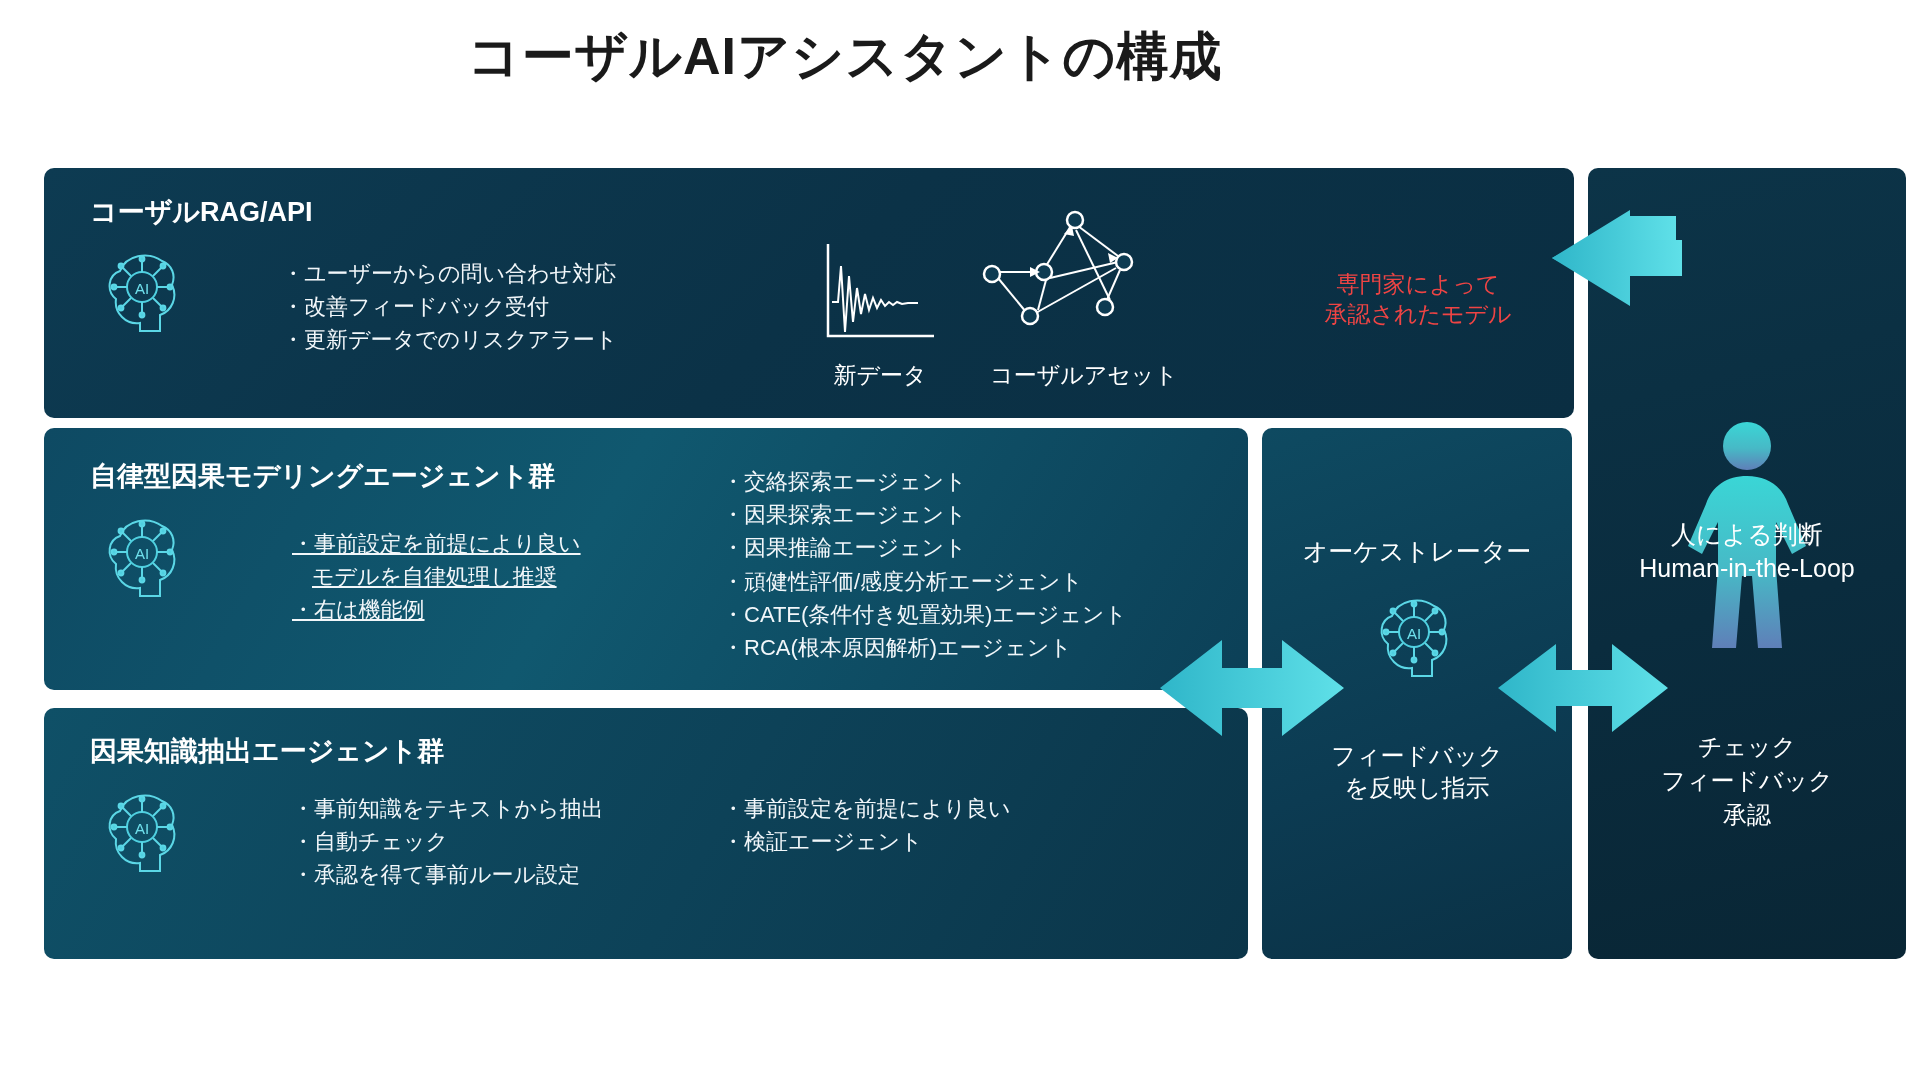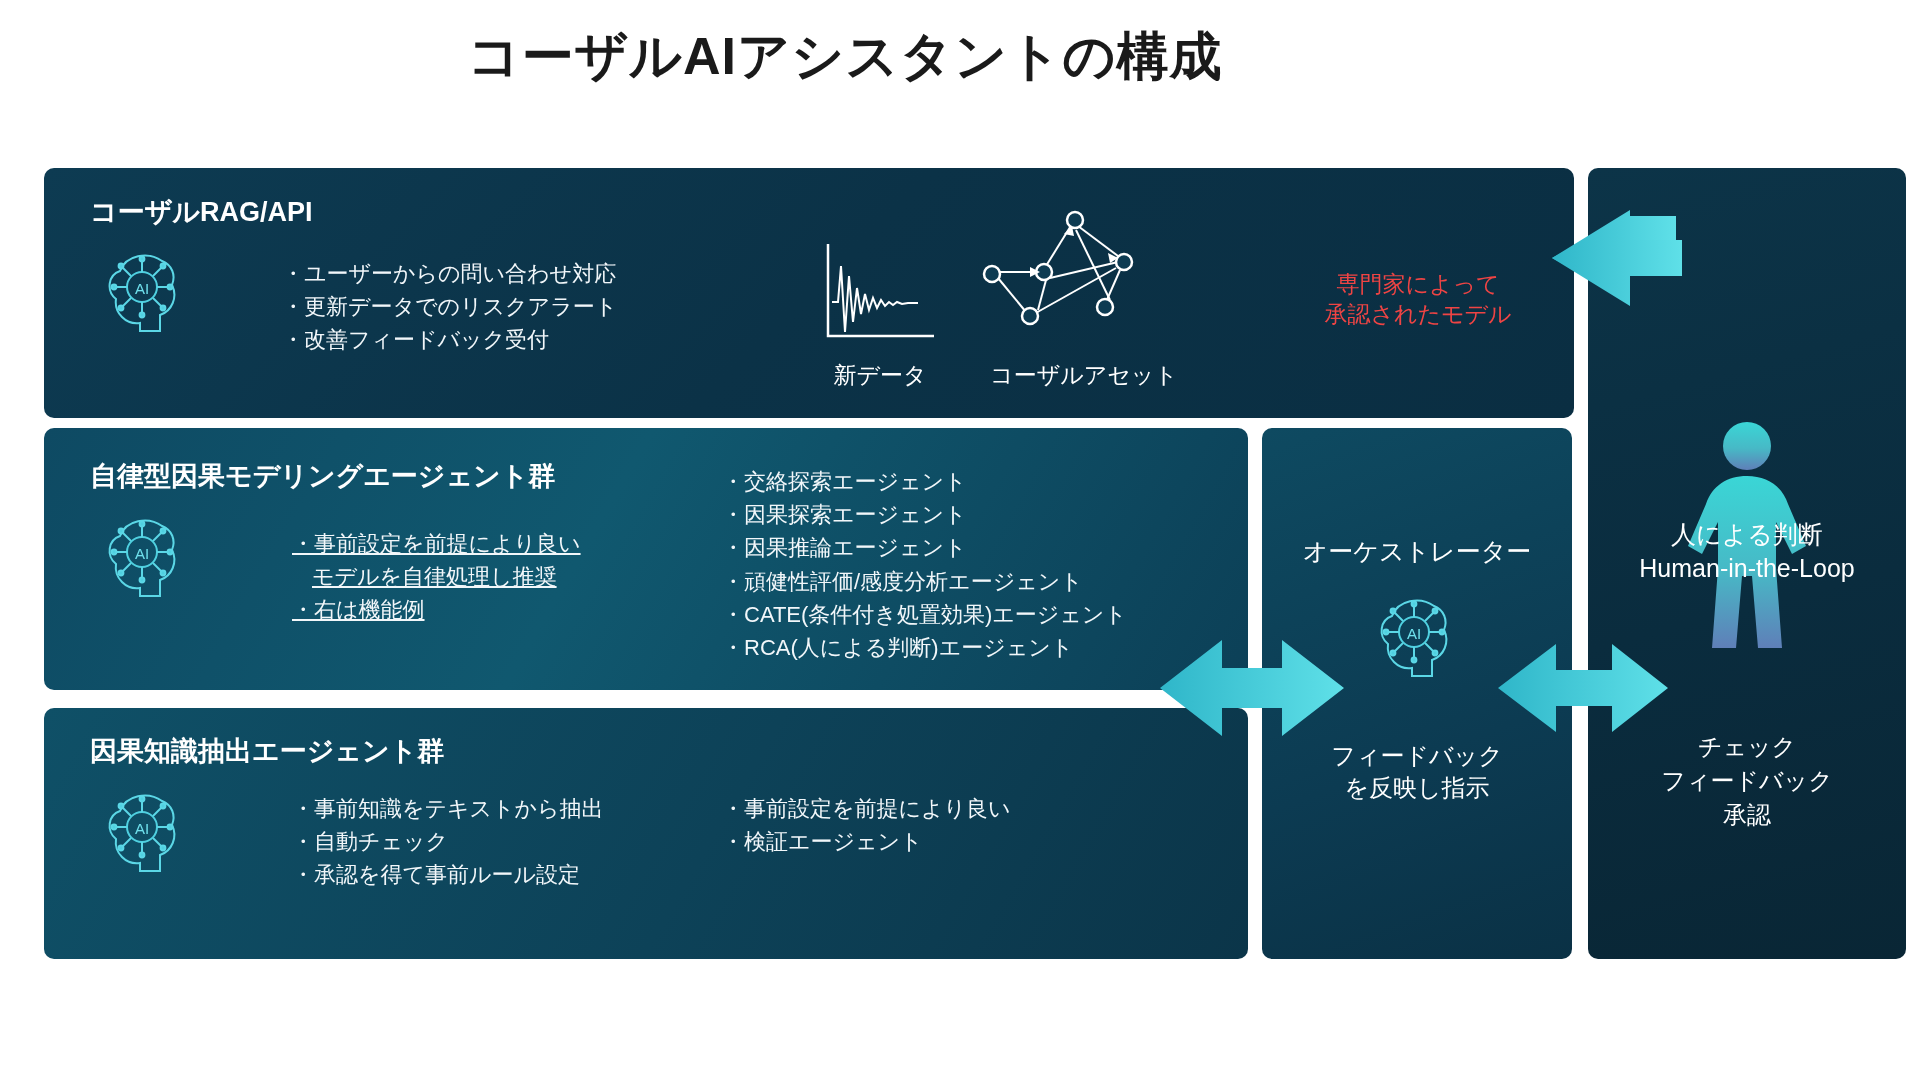--- a/index.html
+++ b/index.html
@@ -194,22 +194,22 @@
           <circle cx="18" cy="42" r="2.4" fill="#4fd0e0"></circle>
         <line x1="35" y1="31" x2="27" y2="23"></line>
           <circle cx="25" cy="21" r="2.4" fill="#4fd0e0"></circle>
       </g>
       <text x="46" y="49" font-family="'Liberation Sans', sans-serif" font-size="15" fill="#6fe0ec" text-anchor="middle">AI</text>
     </svg>
   </div>
 
   <div class="bullets" style="left:282px; top:258px;">
     <div>・ユーザーからの問い合わせ対応</div>
+    <div>・改善フィードバック受付</div>
     <div>・更新データでのリスクアラート</div>
-    <div>・改善フィードバック受付</div>
   </div>
 
   <div class="brain-icon" style="left:818px; top:236px;">
     <svg width="120" height="112" viewBox="0 0 120 112" xmlns="http://www.w3.org/2000/svg">
       <polyline points="10,8 10,100 116,100" fill="none" stroke="#ffffff" stroke-width="2.5"></polyline>
       <path d="M14 66 L20 66 L23 30 L27 96 L31 40 L35 86 L39 52 L43 78 L47 58 L51 74 L55 62 L59 72 L63 64 L67 70 L71 66 L75 69 L79 66 L84 68 L90 67 L100 67" fill="none" stroke="#ffffff" stroke-width="2"></path>
     </svg>
   </div>
   <div class="viz-label" style="left:790px; top:360px; width:180px;">新データ</div>
 
@@ -283,21 +283,21 @@
     <div class="indent">モデルを自律処理し推奨</div>
     <div>・右は機能例</div>
   </div>
 
   <div class="bullets" style="left:722px; top:458px;margin-top:8px;">
     <div>・交絡探索エージェント</div>
     <div>・因果探索エージェント</div>
     <div>・因果推論エージェント</div>
     <div>・頑健性評価/感度分析エージェント</div>
     <div>・CATE(条件付き処置効果)エージェント</div>
-    <div>・RCA(人による判断)エージェント</div>
+    <div>・RCA(根本原因解析)エージェント</div>
   </div>
 
   <div class="panel panel-knowledge"></div>
 
   <div class="panel-heading" style="left:90px; top:733px;">因果知識抽出エージェント群</div>
 
   <div class="brain-icon" style="left:96px; top:785px;">
     <svg width="96" height="92" viewBox="0 0 96 92" xmlns="http://www.w3.org/2000/svg">
       <g fill="none" stroke="#5bd7e6" stroke-width="2">
         <path d="M66 16 C52 6, 30 10, 24 26 C12 30, 10 46, 20 54 C18 68, 30 80, 44 78 L44 86 L64 86 L64 70 C76 66, 82 52, 76 40 C80 30, 76 20, 66 16 Z"></path>

